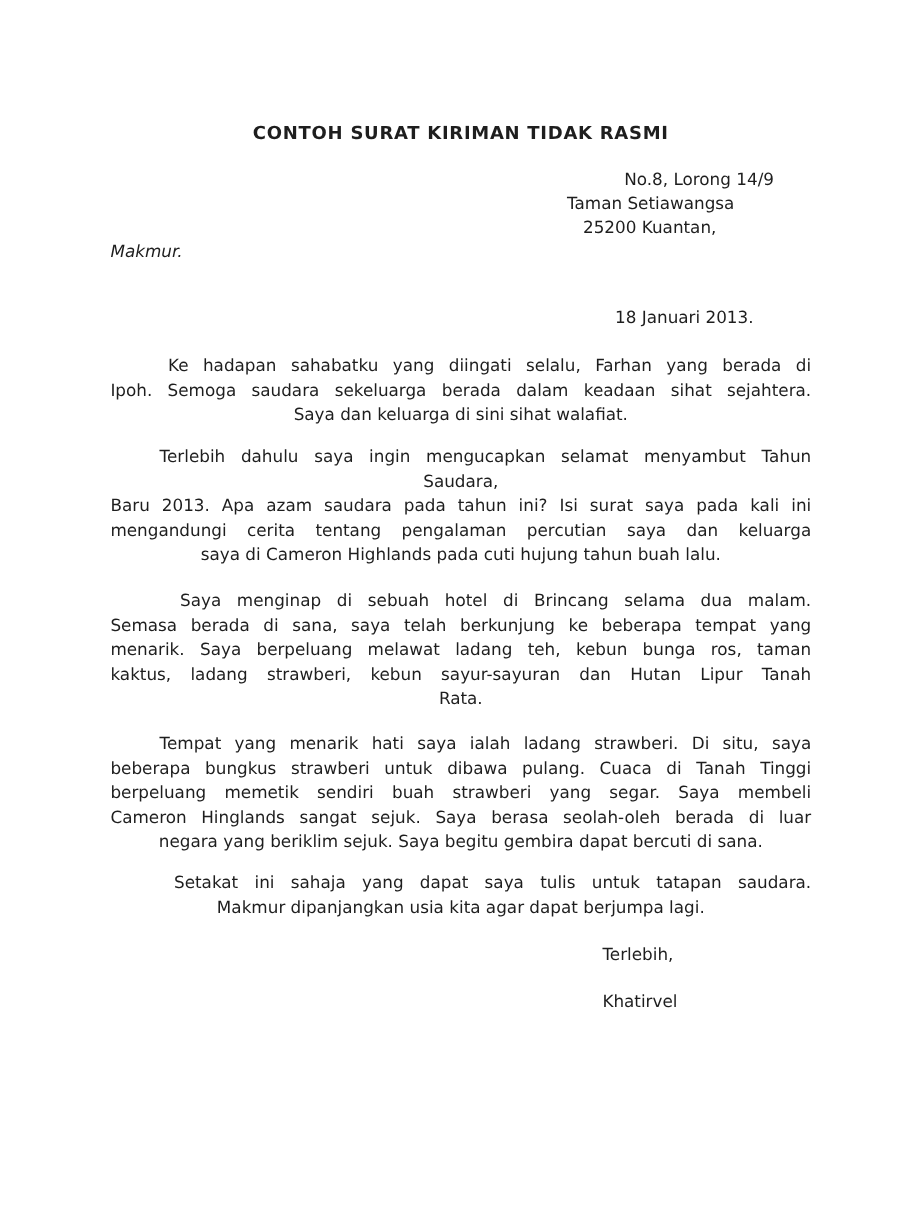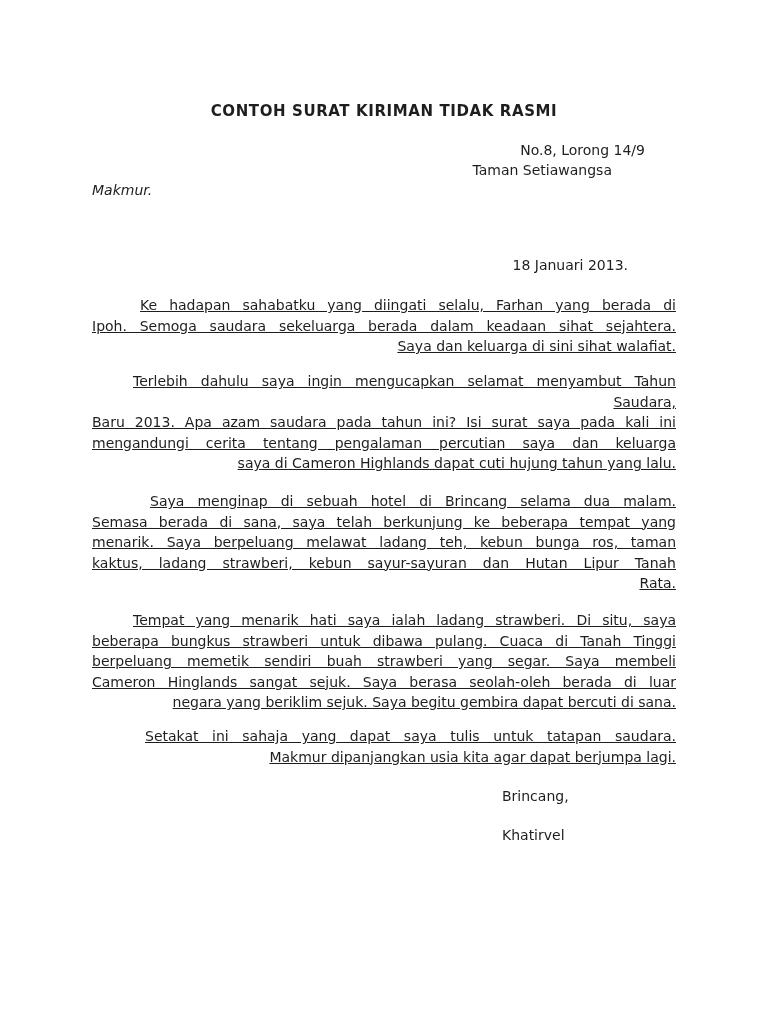--- a/index.html
+++ b/index.html
@@ -46,22 +46,21 @@
     padding-right: 48px;
     line-height: 20px;
   }
   .para {
     position: absolute;
     left: 92px;
     width: 584px;
   }
   .para .line {
     line-height: 20.5px;
-    text-align: right;
-    text-decoration: underline;
+    text-align: center;
   }
   .jl {
     text-align: justify;
     text-align-last: justify;
   }
   .ind41 { padding-left: 41px; }
   .ind48 { padding-left: 48px; }
   .ind53 { padding-left: 53px; }
   .ind58 { padding-left: 58px; }
   .p1 { top: 295px; }
@@ -75,37 +74,38 @@
 </head>
 <body>
 
 <div class="page">
 
   <div class="title">CONTOH SURAT KIRIMAN TIDAK RASMI</div>
 
   <div class="addr">
     <div class="line ar a1">No.8, Lorong 14/9</div>
     <div class="line ar a2">Taman Setiawangsa</div>
+    <div class="line ar a3">25200 Kuantan,</div>
     <div class="line a5">Makmur.</div>
   </div>
 
   <div class="dateline">18 Januari 2013.</div>
 
   <div class="para p1">
     <div class="line jl ind48">Ke hadapan sahabatku yang diingati selalu, Farhan yang berada di</div>
     <div class="line jl">Ipoh. Semoga saudara sekeluarga berada dalam keadaan sihat sejahtera.</div>
     <div class="line">Saya dan keluarga di sini sihat walafiat.</div>
   </div>
 
   <div class="para p2">
     <div class="line jl ind41">Terlebih dahulu saya ingin mengucapkan selamat menyambut Tahun</div>
     <div class="line">Saudara,</div>
     <div class="line jl">Baru 2013. Apa azam saudara pada tahun ini? Isi surat saya pada kali ini</div>
     <div class="line jl">mengandungi cerita tentang pengalaman percutian saya dan keluarga</div>
-    <div class="line">saya di Cameron Highlands dapat cuti hujung tahun yang lalu.</div>
+    <div class="line">saya di Cameron Highlands pada cuti hujung tahun buah lalu.</div>
   </div>
 
   <div class="para p3">
     <div class="line jl ind58">Saya menginap di sebuah hotel di Brincang selama dua malam.</div>
     <div class="line jl">Semasa berada di sana, saya telah berkunjung ke beberapa tempat yang</div>
     <div class="line jl">menarik. Saya berpeluang melawat ladang teh, kebun bunga ros, taman</div>
     <div class="line jl">kaktus, ladang strawberi, kebun sayur-sayuran dan Hutan Lipur Tanah</div>
     <div class="line">Rata.</div>
   </div>
 
@@ -115,16 +115,16 @@
     <div class="line jl">berpeluang memetik sendiri buah strawberi yang segar. Saya membeli</div>
     <div class="line jl">Cameron Hinglands sangat sejuk. Saya berasa seolah-oleh berada di luar</div>
     <div class="line">negara yang beriklim sejuk. Saya begitu gembira dapat bercuti di sana.</div>
   </div>
 
   <div class="para p5">
     <div class="line jl ind53">Setakat ini sahaja yang dapat saya tulis untuk tatapan saudara.</div>
     <div class="line">Makmur dipanjangkan usia kita agar dapat berjumpa lagi.</div>
   </div>
 
-  <div class="closing-sal">Brincang,</div>
+  <div class="closing-sal">Terlebih,</div>
   <div class="closing-sig">Khatirvel</div>
 
 </div>
 
 </body></html>

